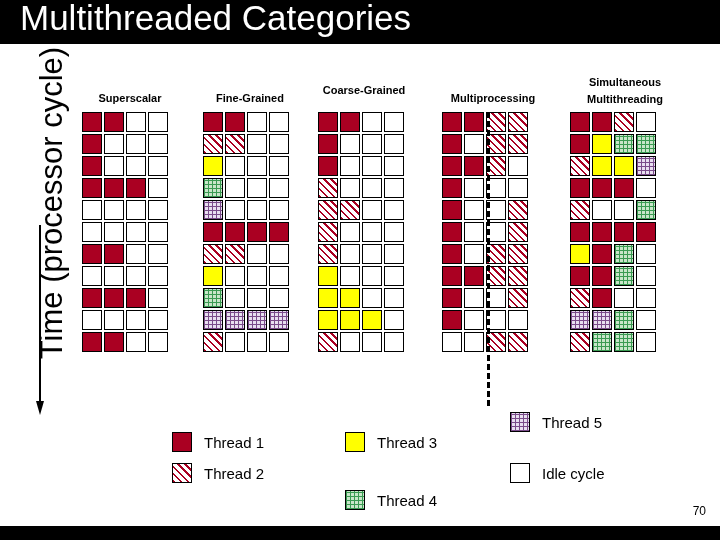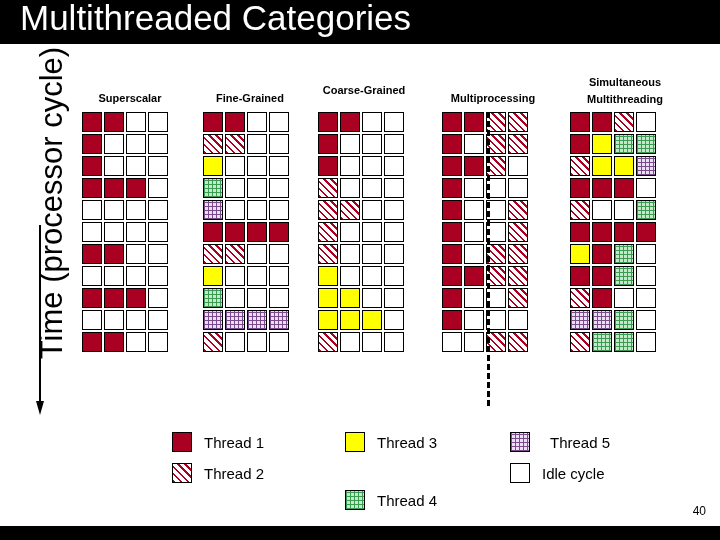--- a/index.html
+++ b/index.html
@@ -365,23 +365,23 @@
   <span class="legend-label">Thread 2</span>
 </div>
 <div class="legend-item" style="left:345px; top:432px;">
   <span class="legend-swatch c-t3"></span>
   <span class="legend-label">Thread 3</span>
 </div>
 <div class="legend-item" style="left:345px; top:490px;">
   <span class="legend-swatch c-t4"></span>
   <span class="legend-label">Thread 4</span>
 </div>
-<div class="legend-item" style="left:510px; top:432px;gap:8px;">
+<div class="legend-item" style="left:510px; top:412px;">
   <span class="legend-swatch c-t5"></span>
   <span class="legend-label">Thread 5</span>
 </div>
 <div class="legend-item" style="left:510px; top:463px;">
   <span class="legend-swatch c-idle"></span>
   <span class="legend-label">Idle cycle</span>
 </div>
 
-<div id="page-num">40</div>
+<div id="page-num">70</div>
 <div id="footer-bar"></div>
 
 </body></html>

